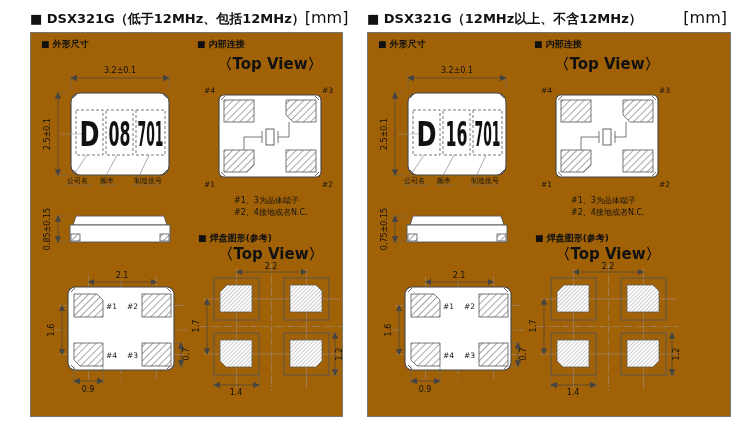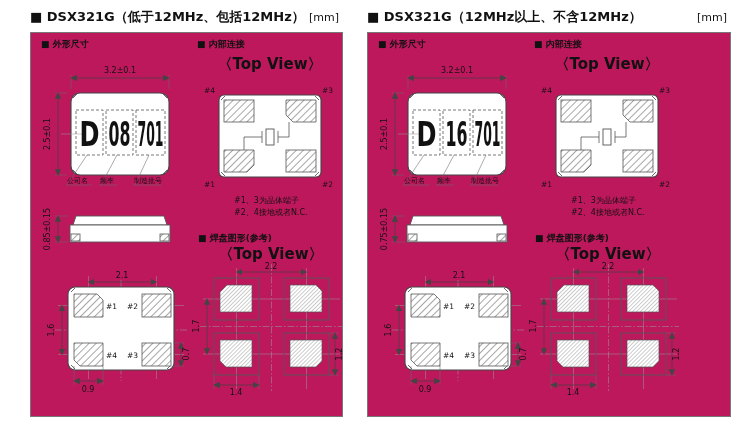--- a/index.html
+++ b/index.html
@@ -3,22 +3,22 @@
 <meta charset="utf-8">
 <style>
   html,body{margin:0;padding:0;background:#fff;}
   .page{position:relative;width:741px;height:427px;background:#fff;overflow:hidden;
         font-family:"DejaVu Sans","Liberation Sans",sans-serif;color:#111;}
   .panel{position:absolute;top:8px;}
   .panel:nth-of-type(1){left:30px;width:313px;}
   .panel:nth-of-type(2){left:367px;width:364px;}
   .panel-title{display:flex;justify-content:space-between;align-items:baseline;
                height:24px;font-size:13px;font-weight:bold;white-space:nowrap;}
-  .unit{font-size:11px;font-weight:normal;padding-right:4px;}
-  .box{border:1px solid #777;height:383px;background:#be185d;}
+  .unit{font-size:16px;font-weight:normal;padding-right:4px;}
+  .box{border:1px solid #777;height:383px;background:#a16207;}
   svg.draw{overflow:visible;display:block;}
   svg text{fill:#111;}
   .s{font-size:9px;font-weight:bold;}
   .d,.dv{font-size:8px;}
   .t{font-size:15px;font-weight:bold;}
   .p{font-size:7.5px;}
   .n{font-size:8px;}
   .c{font-size:7px;}
   .mk{font-size:34px;font-weight:bold;}
   .pkg{fill:#fff;stroke:#444;stroke-width:1.1;}

